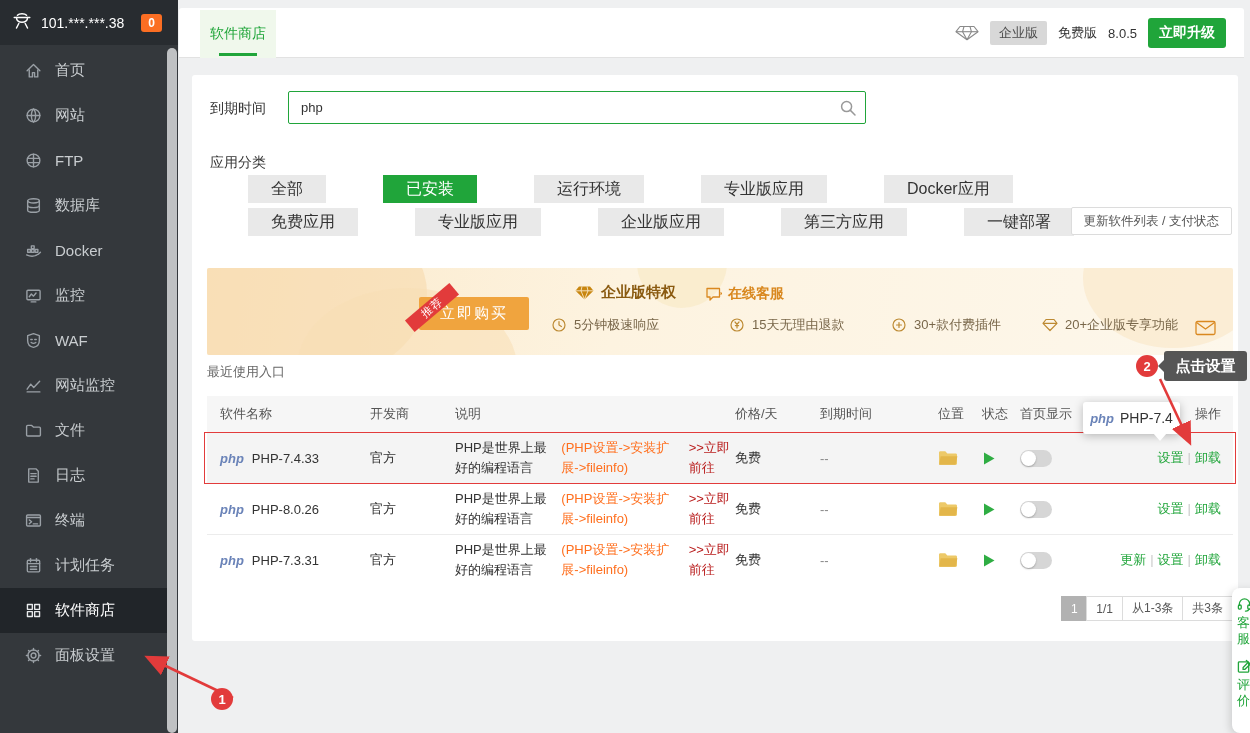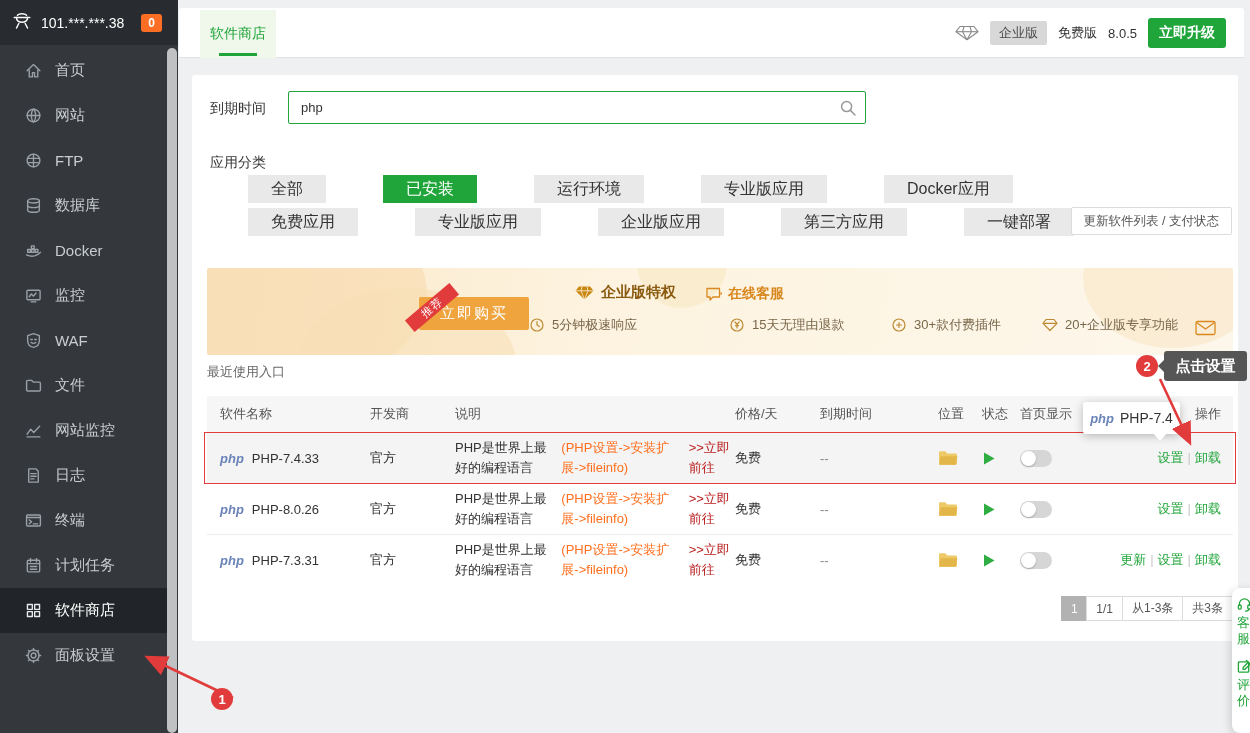--- a/index.html
+++ b/index.html
@@ -47,21 +47,21 @@
   .blob { position:absolute; border-radius:50%; }
   .b1 { left:-60px; top:-70px; width:280px; height:190px; background:rgba(246,210,160,.45); }
   .b2 { left:90px; top:20px; width:220px; height:160px; background:rgba(248,222,180,.55); }
   .b3 { left:430px; top:-50px; width:90px; height:90px; background:rgba(250,236,205,.9); }
   .b4 { right:-30px; top:-60px; width:180px; height:140px; background:rgba(249,228,192,.5); }
   .buy-btn { position:absolute; left:212px; top:29px; width:110px; height:33px; background:#f0a43e; color:#fff; font-size:15px; letter-spacing:2px; display:flex; align-items:center; justify-content:center; border:none; border-radius:2px; cursor:pointer; font-family:inherit; }
   .ribbon { position:absolute; left:-16px; top:3px; width:58px; height:15px; background:#e23b3b; color:#fff; font-size:11px; letter-spacing:1px; display:flex; align-items:center; justify-content:center; transform:rotate(-40deg); }
   .priv-title { position:absolute; left:368px; top:15px; display:flex; align-items:center; gap:7px; font-size:15px; font-weight:bold; color:#8a5a10; }
   .online-cs { position:absolute; left:498px; top:17px; display:flex; align-items:center; gap:6px; font-size:14px; font-weight:bold; color:#d9881f; cursor:pointer; }
   .feat { position:absolute; top:48px; display:flex; align-items:center; gap:7px; font-size:13px; color:#79674a; }
-  .f1 { left:322px; } .f2 { left:522px; } .f3 { left:684px; } .f4 { left:835px; }
+  .f1 { left:344px; } .f2 { left:522px; } .f3 { left:684px; } .f4 { left:835px; }
   .mail-icon { position:absolute; left:988px; top:52px; }
 
   
   .recent-label { position:absolute; left:15px; top:288px; font-size:13px; color:#666; }
   #app-table { position:absolute; left:15px; top:321px; width:1026px; }
   .trow { display:grid; grid-template-columns:150px 85px 280px 85px 118px 44px 38px 94px 1fr; align-items:center; padding:0 12px 0 13px; }
   .thead { height:36px; background:#f6f6f6; color:#555; font-size:13px; }
   .tbody-row { min-height:51px; border-top:1px solid #ececec; font-size:13px; }
   .tbody-row.hl { background:#f4f4f4; }
   .th-op, .cell-ops { justify-self:end; text-align:right; }
@@ -187,33 +187,33 @@
             <path d="M5.4 7h1.4"></path>
             <path d="M9.2 7h1.4"></path>
             <path d="M5.8 9.8c1.2 1 3.2 1 4.4 0"></path>
           </svg>
         </span>
       <span>WAF</span>
     </div>
     <div class="side-item">
       <span class="sicon">
           <svg viewBox="0 0 16 16">
-            <path d="M1.5 4.2c0-.6.4-1 1-1h3.8l1.6 1.6h5.6c.6 0 1 .4 1 1v6.4c0 .6-.4 1-1 1h-11c-.6 0-1-.4-1-1z"></path>
-          </svg>
-        </span>
-      <span>文件</span>
-    </div>
-    <div class="side-item">
-      <span class="sicon">
-          <svg viewBox="0 0 16 16">
             <path d="M2 11.5l3.4-4.8 2.8 3.2L13.8 4"></path>
             <path d="M2 14h12"></path>
           </svg>
         </span>
       <span>网站监控</span>
+    </div>
+    <div class="side-item">
+      <span class="sicon">
+          <svg viewBox="0 0 16 16">
+            <path d="M1.5 4.2c0-.6.4-1 1-1h3.8l1.6 1.6h5.6c.6 0 1 .4 1 1v6.4c0 .6-.4 1-1 1h-11c-.6 0-1-.4-1-1z"></path>
+          </svg>
+        </span>
+      <span>文件</span>
     </div>
     <div class="side-item">
       <span class="sicon">
           <svg viewBox="0 0 16 16">
             <path d="M3.5 1.8h7l2 2.2v10.2h-9z"></path>
             <path d="M5.5 6.2h5"></path>
             <path d="M5.5 8.7h5"></path>
             <path d="M5.5 11.2h3"></path>
           </svg>
         </span>

